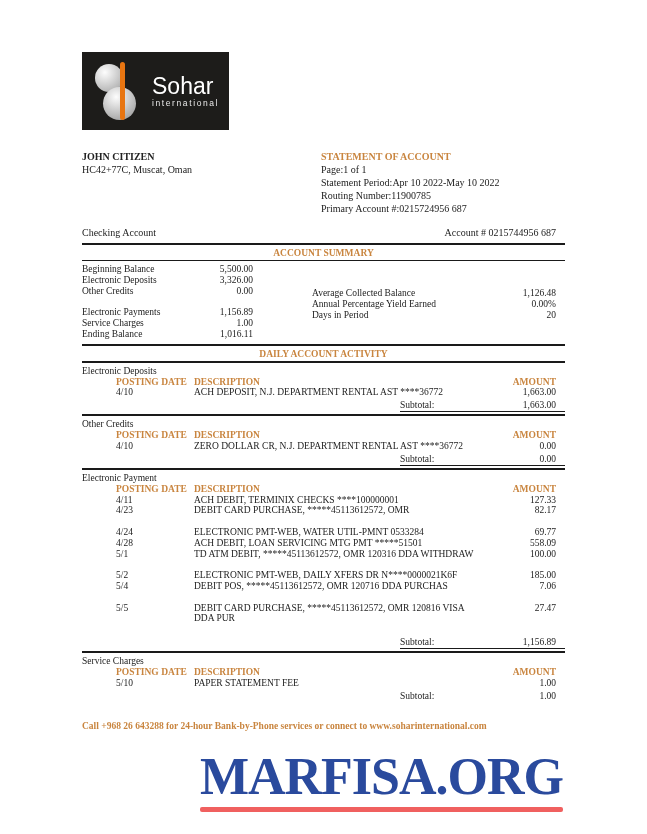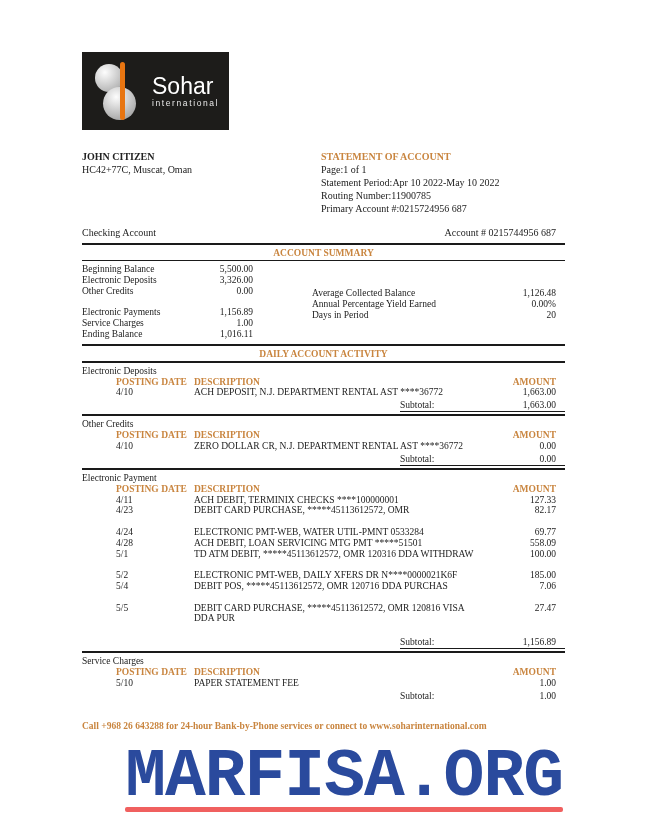--- a/index.html
+++ b/index.html
@@ -66,22 +66,22 @@
   .subtotal-row{display:flex;justify-content:flex-end;padding-top:1px;}
   .subtotal-box{width:165px;display:flex;justify-content:space-between;
                 font-size:9.5px;line-height:12px;}
   .subtotal-box .amt{padding-right:9px;}
   .subtotal-box.underline{border-bottom:1.2px solid var(--rule);}
   .sect-divider{border-bottom:2.5px solid var(--rule);margin-top:2px;}
 
   
   .footer{position:absolute;left:82px;top:721px;width:483px;font-size:9.5px;
           font-weight:bold;color:var(--accent);}
-  .watermark{position:absolute;right:9px;top:750px;font-family:Liberation Mono, monospace;
-             font-weight:bold;font-size:68px;letter-spacing:-1px;color:var(--wm-blue);
+  .watermark{position:absolute;right:9px;top:750px;font-family:Liberation Serif, serif;
+             font-weight:bold;font-size:52px;letter-spacing:-1px;color:var(--wm-blue);
              line-height:54px;}
   .watermark-underline{height:5px;background:var(--wm-red);margin-top:3px;border-radius:2px;}
 </style>
 </head>
 <body>
 
 <div class="page">
   <div class="content">
 
     <div class="logo-box">

